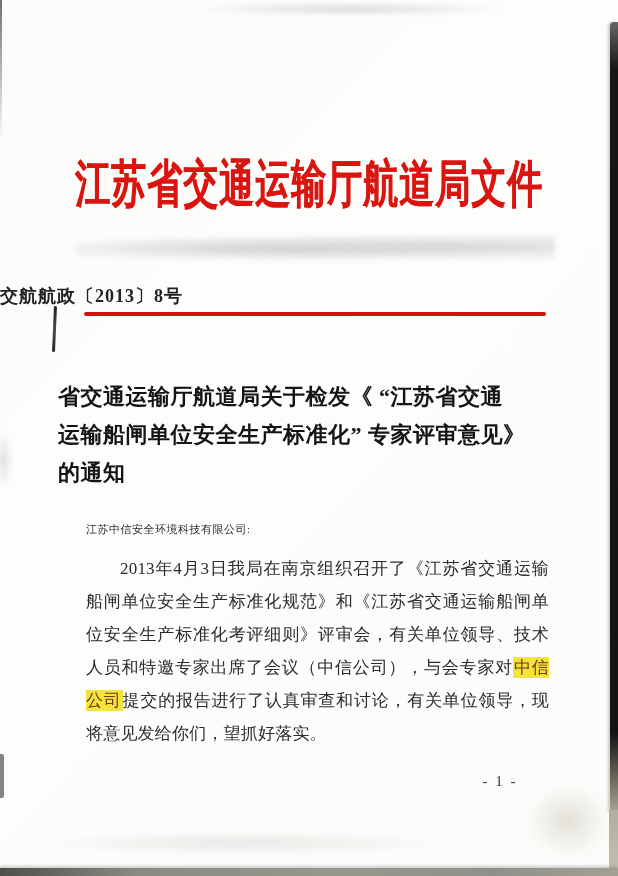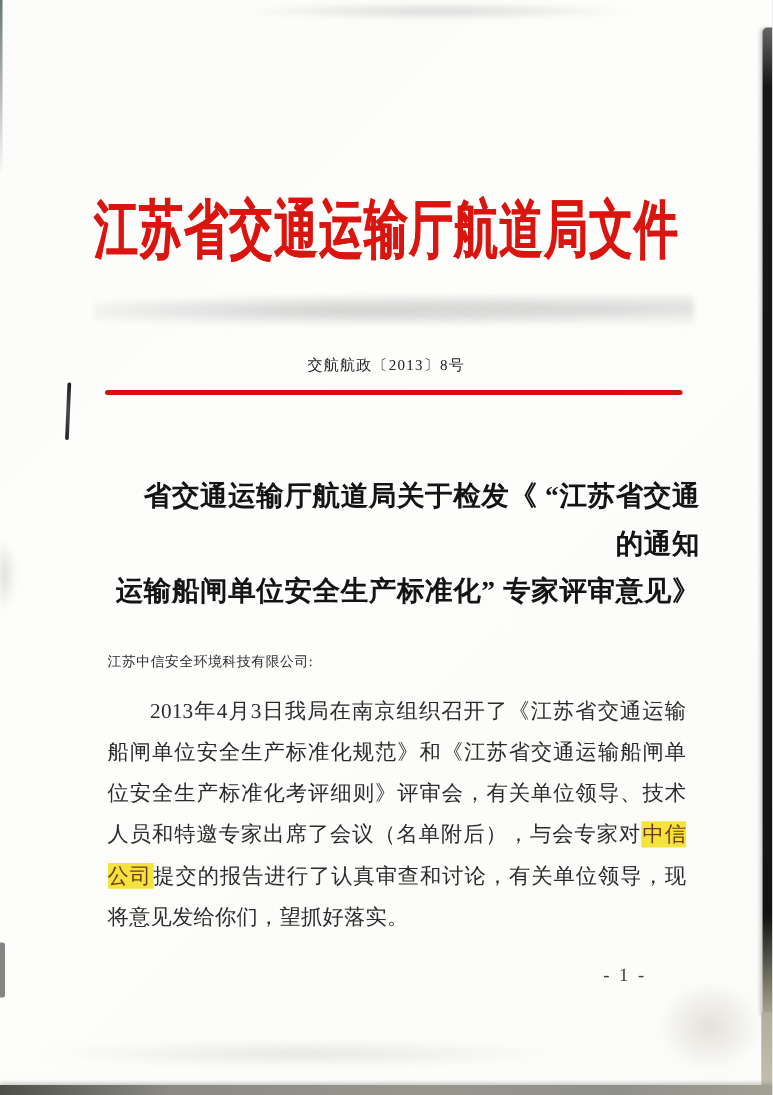--- a/index.html
+++ b/index.html
@@ -26,23 +26,23 @@
     letter-spacing: 1px;
     transform: scaleY(1.45);
     transform-origin: top center;
     text-shadow: 0.5px 0 0 #da140e;
     white-space: nowrap;
   }
 
   .doc-number {
     position: absolute;
     top: 284px; left: 0; width: 618px;
-    text-align: center;
-    font-size: 12px;
-    font-weight: 400;
+    text-align: left;
+    font-size: 18px;
+    font-weight: 700;
     color: #222;
     letter-spacing: 1px;
   }
 
   .red-rule {
     position: absolute;
     top: 312px; left: 84px;
     width: 462px; height: 4px;
     background: #d2120e;
     border-radius: 2px;
@@ -55,21 +55,21 @@
     width: 3px; height: 46px;
     background: linear-gradient(#1e1e1e, #4a4a4a 50%, #262626);
     border-radius: 2px;
     transform: rotate(2.5deg);
   }
 
   
   .notice-title {
     position: absolute;
     top: 378px; left: 58px; width: 502px;
-    text-align: right;
+    text-align: left;
     font-size: 22px;
     font-weight: 700;
     line-height: 38px;
     color: #141414;
     letter-spacing: 0.5px;
   }
 
   
   .salutation {
     position: absolute;
@@ -189,28 +189,28 @@
   <div class="red-header">江苏省交通运输厅航道局文件</div>
 
   <div class="doc-number">交航航政〔2013〕8号</div>
 
   <div class="red-rule"></div>
 
   <div class="staple-mark"></div>
 
   <div class="notice-title">
     <div>省交通运输厅航道局关于检发《 “江苏省交通</div>
+    <div>运输船闸单位安全生产标准化” 专家评审意见》</div>
     <div>的通知</div>
-    <div>运输船闸单位安全生产标准化” 专家评审意见》</div>
   </div>
 
   <div class="salutation">江苏中信安全环境科技有限公司:</div>
 
   <div class="body-paragraph">
-    <span>2013年4月3日我局在南京组织召开了《江苏省交通运输船闸单位安全生产标准化规范》和《江苏省交通运输船闸单位安全生产标准化考评细则》评审会，有关单位领导、技术人员和特邀专家出席了会议（名单附后），与会专家对</span><span class="highlight">中信公司</span><span>提交的报告进行了认真审查和讨论，有关单位领导，现将意见发给你们，望抓好落实。</span>
+    <span>2013年4月3日我局在南京组织召开了《江苏省交通运输船闸单位安全生产标准化规范》和《江苏省交通运输船闸单位安全生产标准化考评细则》评审会，有关单位领导、技术人员和特邀专家出席了会议（中信公司），与会专家对</span><span class="highlight">中信公司</span><span>提交的报告进行了认真审查和讨论，有关单位领导，现将意见发给你们，望抓好落实。</span>
   </div>
 
   <div class="page-number">- 1 -</div>
 
   <div class="edge-right"></div>
   <div class="edge-right-bottom"></div>
   <div class="edge-bottom"></div>
 
 </div>
 

